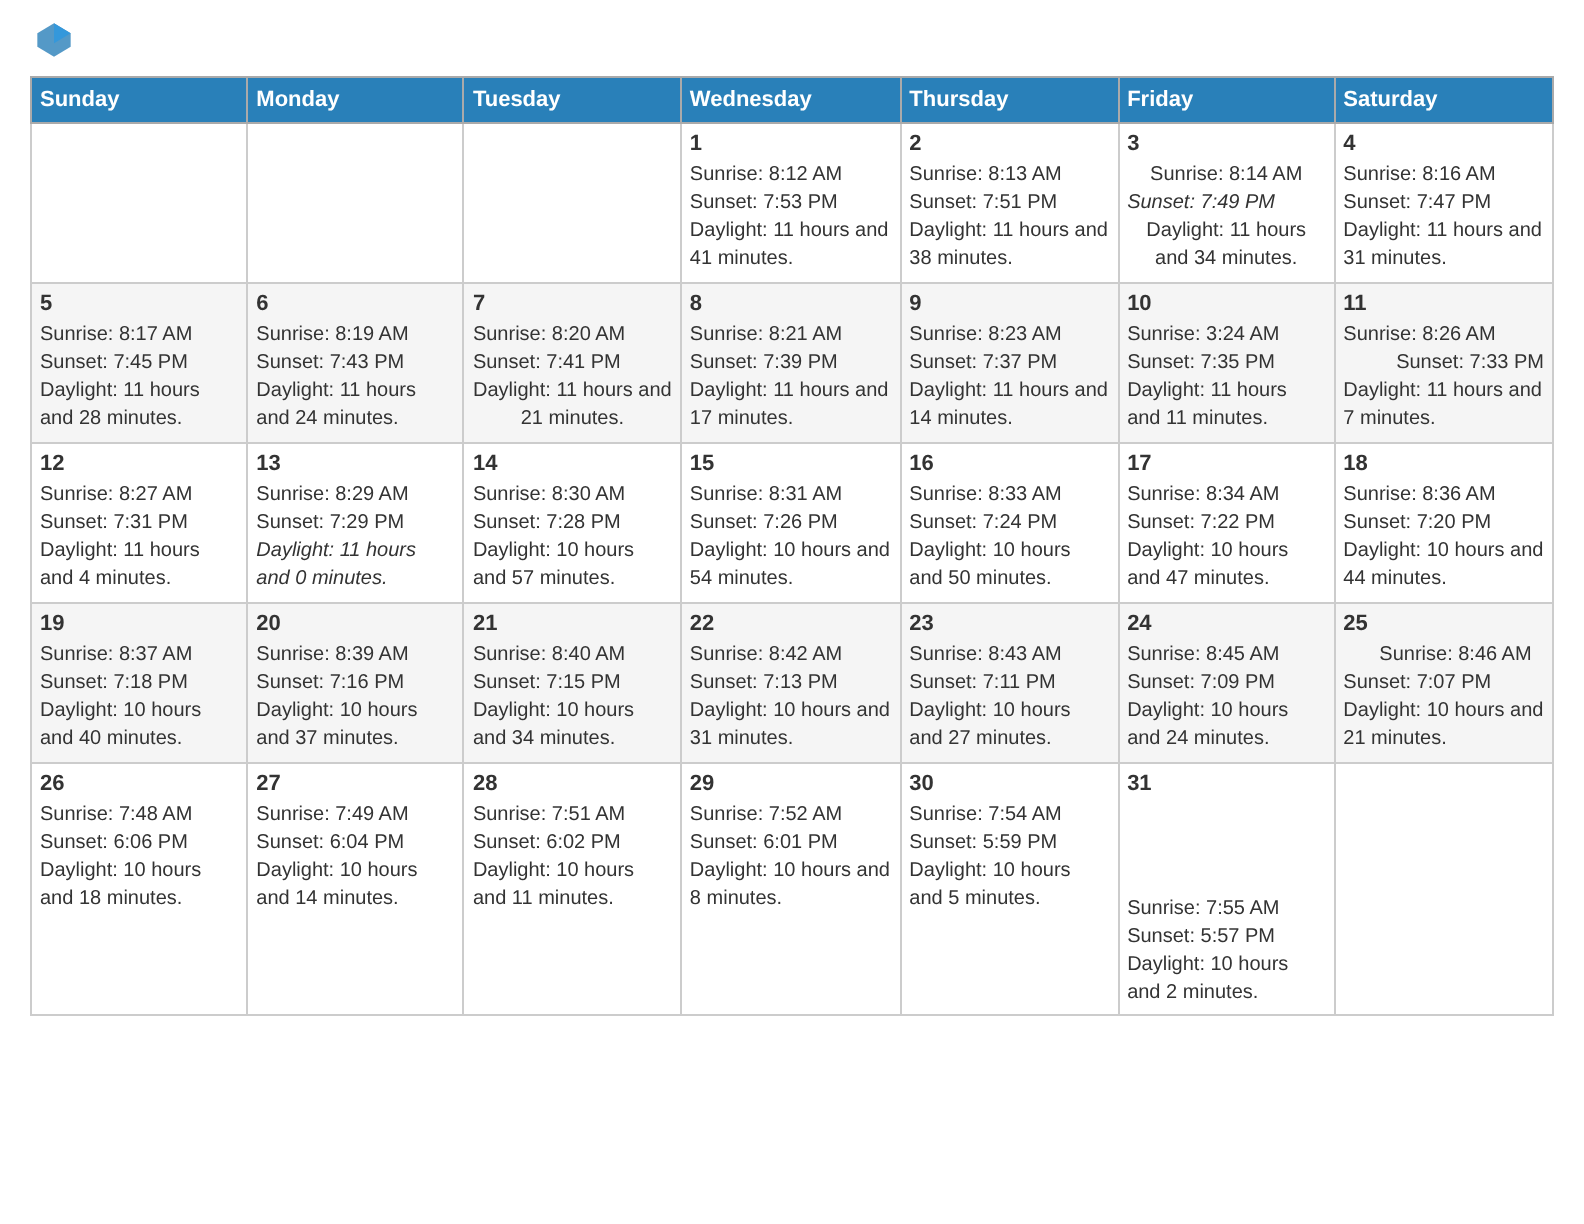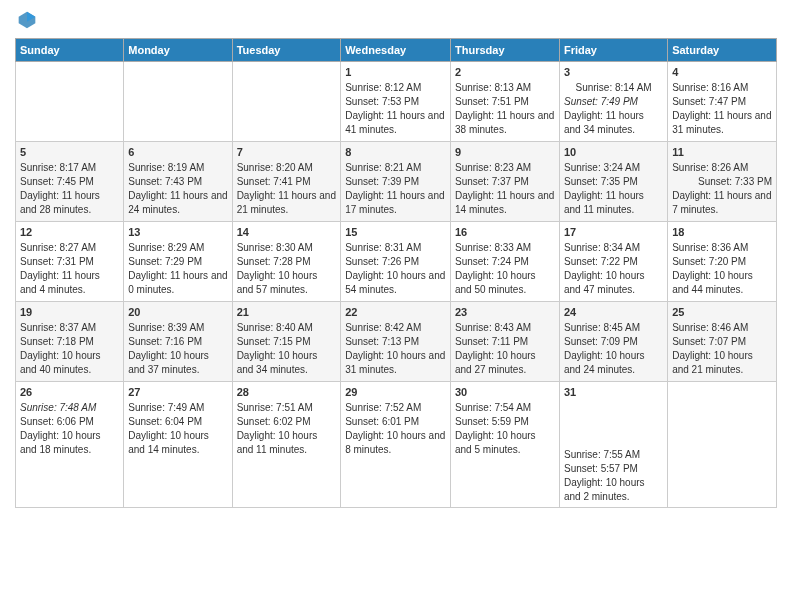--- a/index.html
+++ b/index.html
@@ -143,21 +143,21 @@
           <td>
             <span class="day-num">2</span>
             <span style="display: block;">Sunrise: 8:13 AM</span>
             <span style="display: block;">Sunset: 7:51 PM</span>
             <span style="display: block;">Daylight: 11 hours and 38 minutes.</span>
           </td>
           <td>
             <span class="day-num">3</span>
             <span style="display: block; text-align: center;">Sunrise: 8:14 AM</span>
             <span style="display: block; font-style: italic;">Sunset: 7:49 PM</span>
-            <span style="display: block;">Daylight: 11 hours and 34 minutes.</span>
+            <span style="display: block; text-align: center;">Daylight: 11 hours and 34 minutes.</span>
           </td>
           <td>
             <span class="day-num">4</span>
             <span style="display: block;">Sunrise: 8:16 AM</span>
             <span style="display: block;">Sunset: 7:47 PM</span>
             <span style="display: block;">Daylight: 11 hours and 31 minutes.</span>
           </td>
         </tr>
         <tr>
           <td>
@@ -169,21 +169,21 @@
           <td>
             <span class="day-num">6</span>
             <span style="display: block;">Sunrise: 8:19 AM</span>
             <span style="display: block;">Sunset: 7:43 PM</span>
             <span style="display: block;">Daylight: 11 hours and 24 minutes.</span>
           </td>
           <td>
             <span class="day-num">7</span>
             <span style="display: block;">Sunrise: 8:20 AM</span>
             <span style="display: block;">Sunset: 7:41 PM</span>
-            <span style="display: block;">Daylight: 11 hours and 21 minutes.</span>
+            <span style="display: block; text-align: center;">Daylight: 11 hours and 21 minutes.</span>
           </td>
           <td>
             <span class="day-num">8</span>
             <span style="display: block;">Sunrise: 8:21 AM</span>
             <span style="display: block;">Sunset: 7:39 PM</span>
             <span style="display: block;">Daylight: 11 hours and 17 minutes.</span>
           </td>
           <td>
             <span class="day-num">9</span>
             <span style="display: block;">Sunrise: 8:23 AM</span>
@@ -207,21 +207,21 @@
           <td>
             <span class="day-num">12</span>
             <span style="display: block;">Sunrise: 8:27 AM</span>
             <span style="display: block;">Sunset: 7:31 PM</span>
             <span style="display: block;">Daylight: 11 hours and 4 minutes.</span>
           </td>
           <td>
             <span class="day-num">13</span>
             <span style="display: block;">Sunrise: 8:29 AM</span>
             <span style="display: block;">Sunset: 7:29 PM</span>
-            <span style="display: block;">Daylight: 11 hours and 0 minutes.</span>
+            <span style="display: block; font-style: italic;">Daylight: 11 hours and 0 minutes.</span>
           </td>
           <td>
             <span class="day-num">14</span>
             <span style="display: block;">Sunrise: 8:30 AM</span>
             <span style="display: block;">Sunset: 7:28 PM</span>
             <span style="display: block;">Daylight: 10 hours and 57 minutes.</span>
           </td>
           <td>
             <span class="day-num">15</span>
             <span style="display: block;">Sunrise: 8:31 AM</span>
@@ -279,29 +279,29 @@
             <span style="display: block;">Daylight: 10 hours and 27 minutes.</span>
           </td>
           <td>
             <span class="day-num">24</span>
             <span style="display: block;">Sunrise: 8:45 AM</span>
             <span style="display: block;">Sunset: 7:09 PM</span>
             <span style="display: block;">Daylight: 10 hours and 24 minutes.</span>
           </td>
           <td>
             <span class="day-num">25</span>
-            <span style="display: block;">Sunrise: 8:46 AM</span>
+            <span style="display: block; margin-left: 18px;">Sunrise: 8:46 AM</span>
             <span style="display: block;">Sunset: 7:07 PM</span>
             <span style="display: block;">Daylight: 10 hours and 21 minutes.</span>
           </td>
         </tr>
         <tr>
           <td>
             <span class="day-num">26</span>
-            <span style="display: block; font-style: italic;">Sunrise: 7:48 AM</span>
+            <span style="display: block;">Sunrise: 7:48 AM</span>
             <span style="display: block;">Sunset: 6:06 PM</span>
             <span style="display: block;">Daylight: 10 hours and 18 minutes.</span>
           </td>
           <td>
             <span class="day-num">27</span>
             <span style="display: block;">Sunrise: 7:49 AM</span>
             <span style="display: block;">Sunset: 6:04 PM</span>
             <span style="display: block;">Daylight: 10 hours and 14 minutes.</span>
           </td>
           <td>

